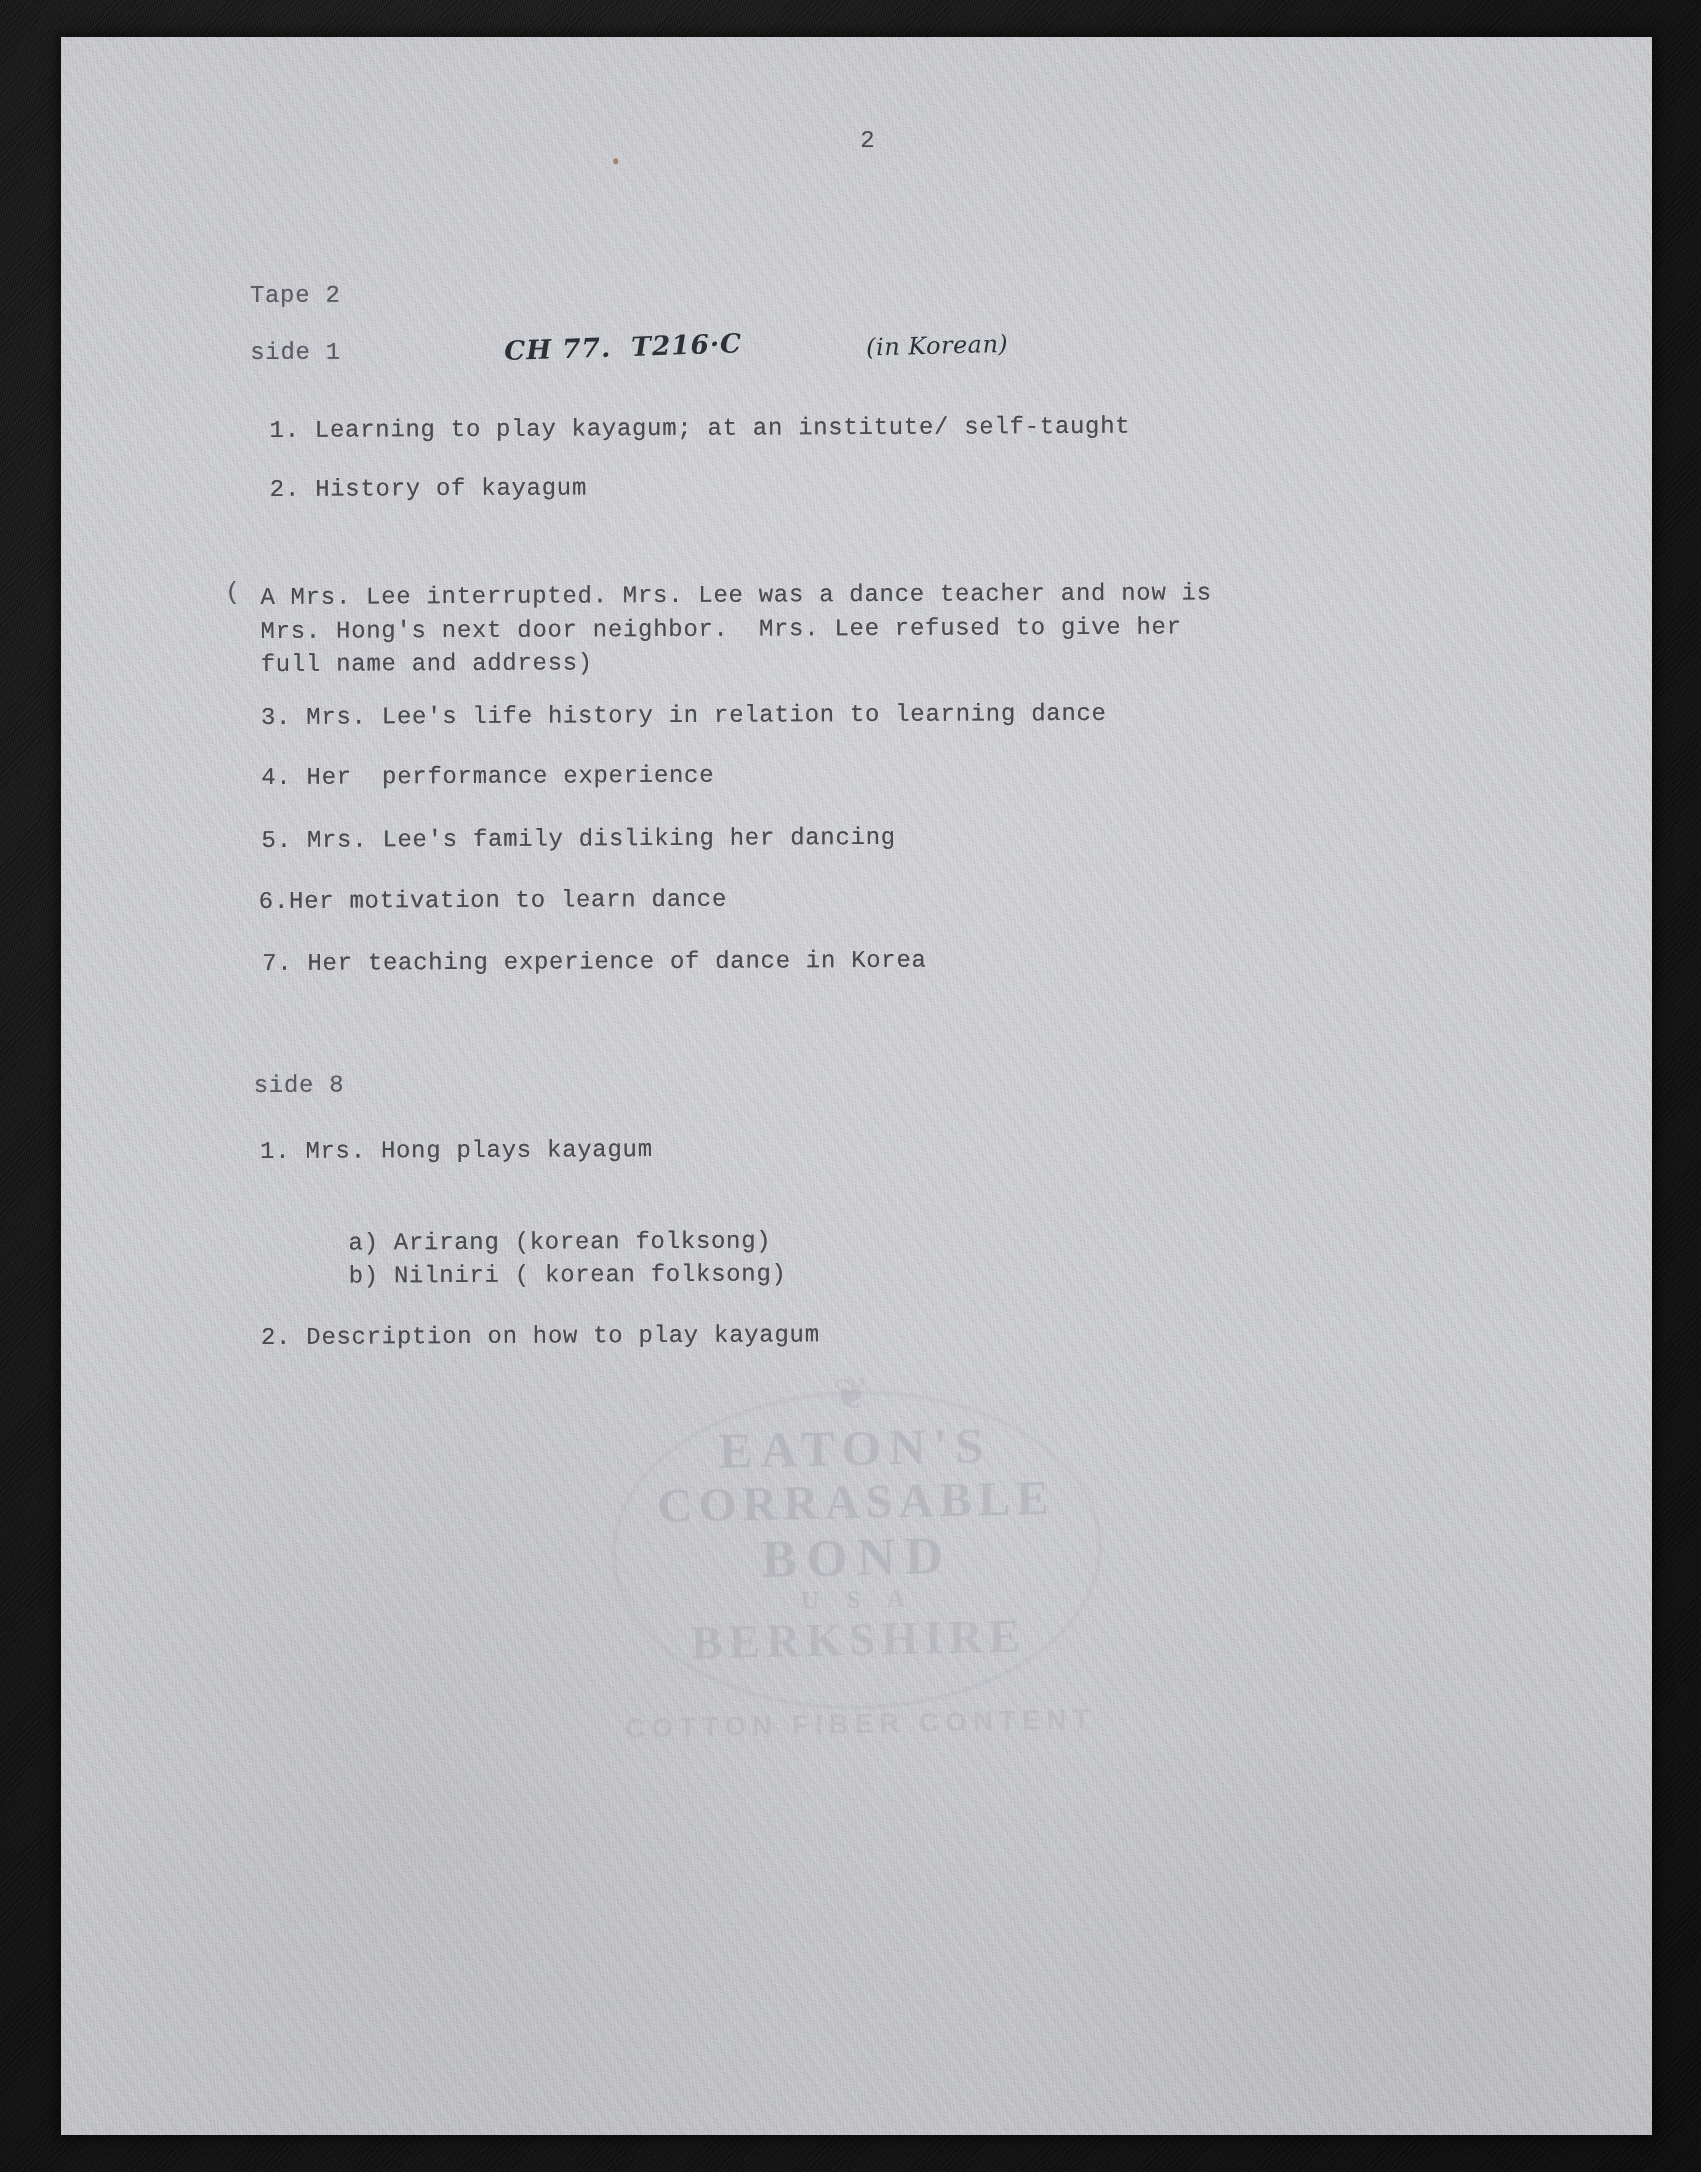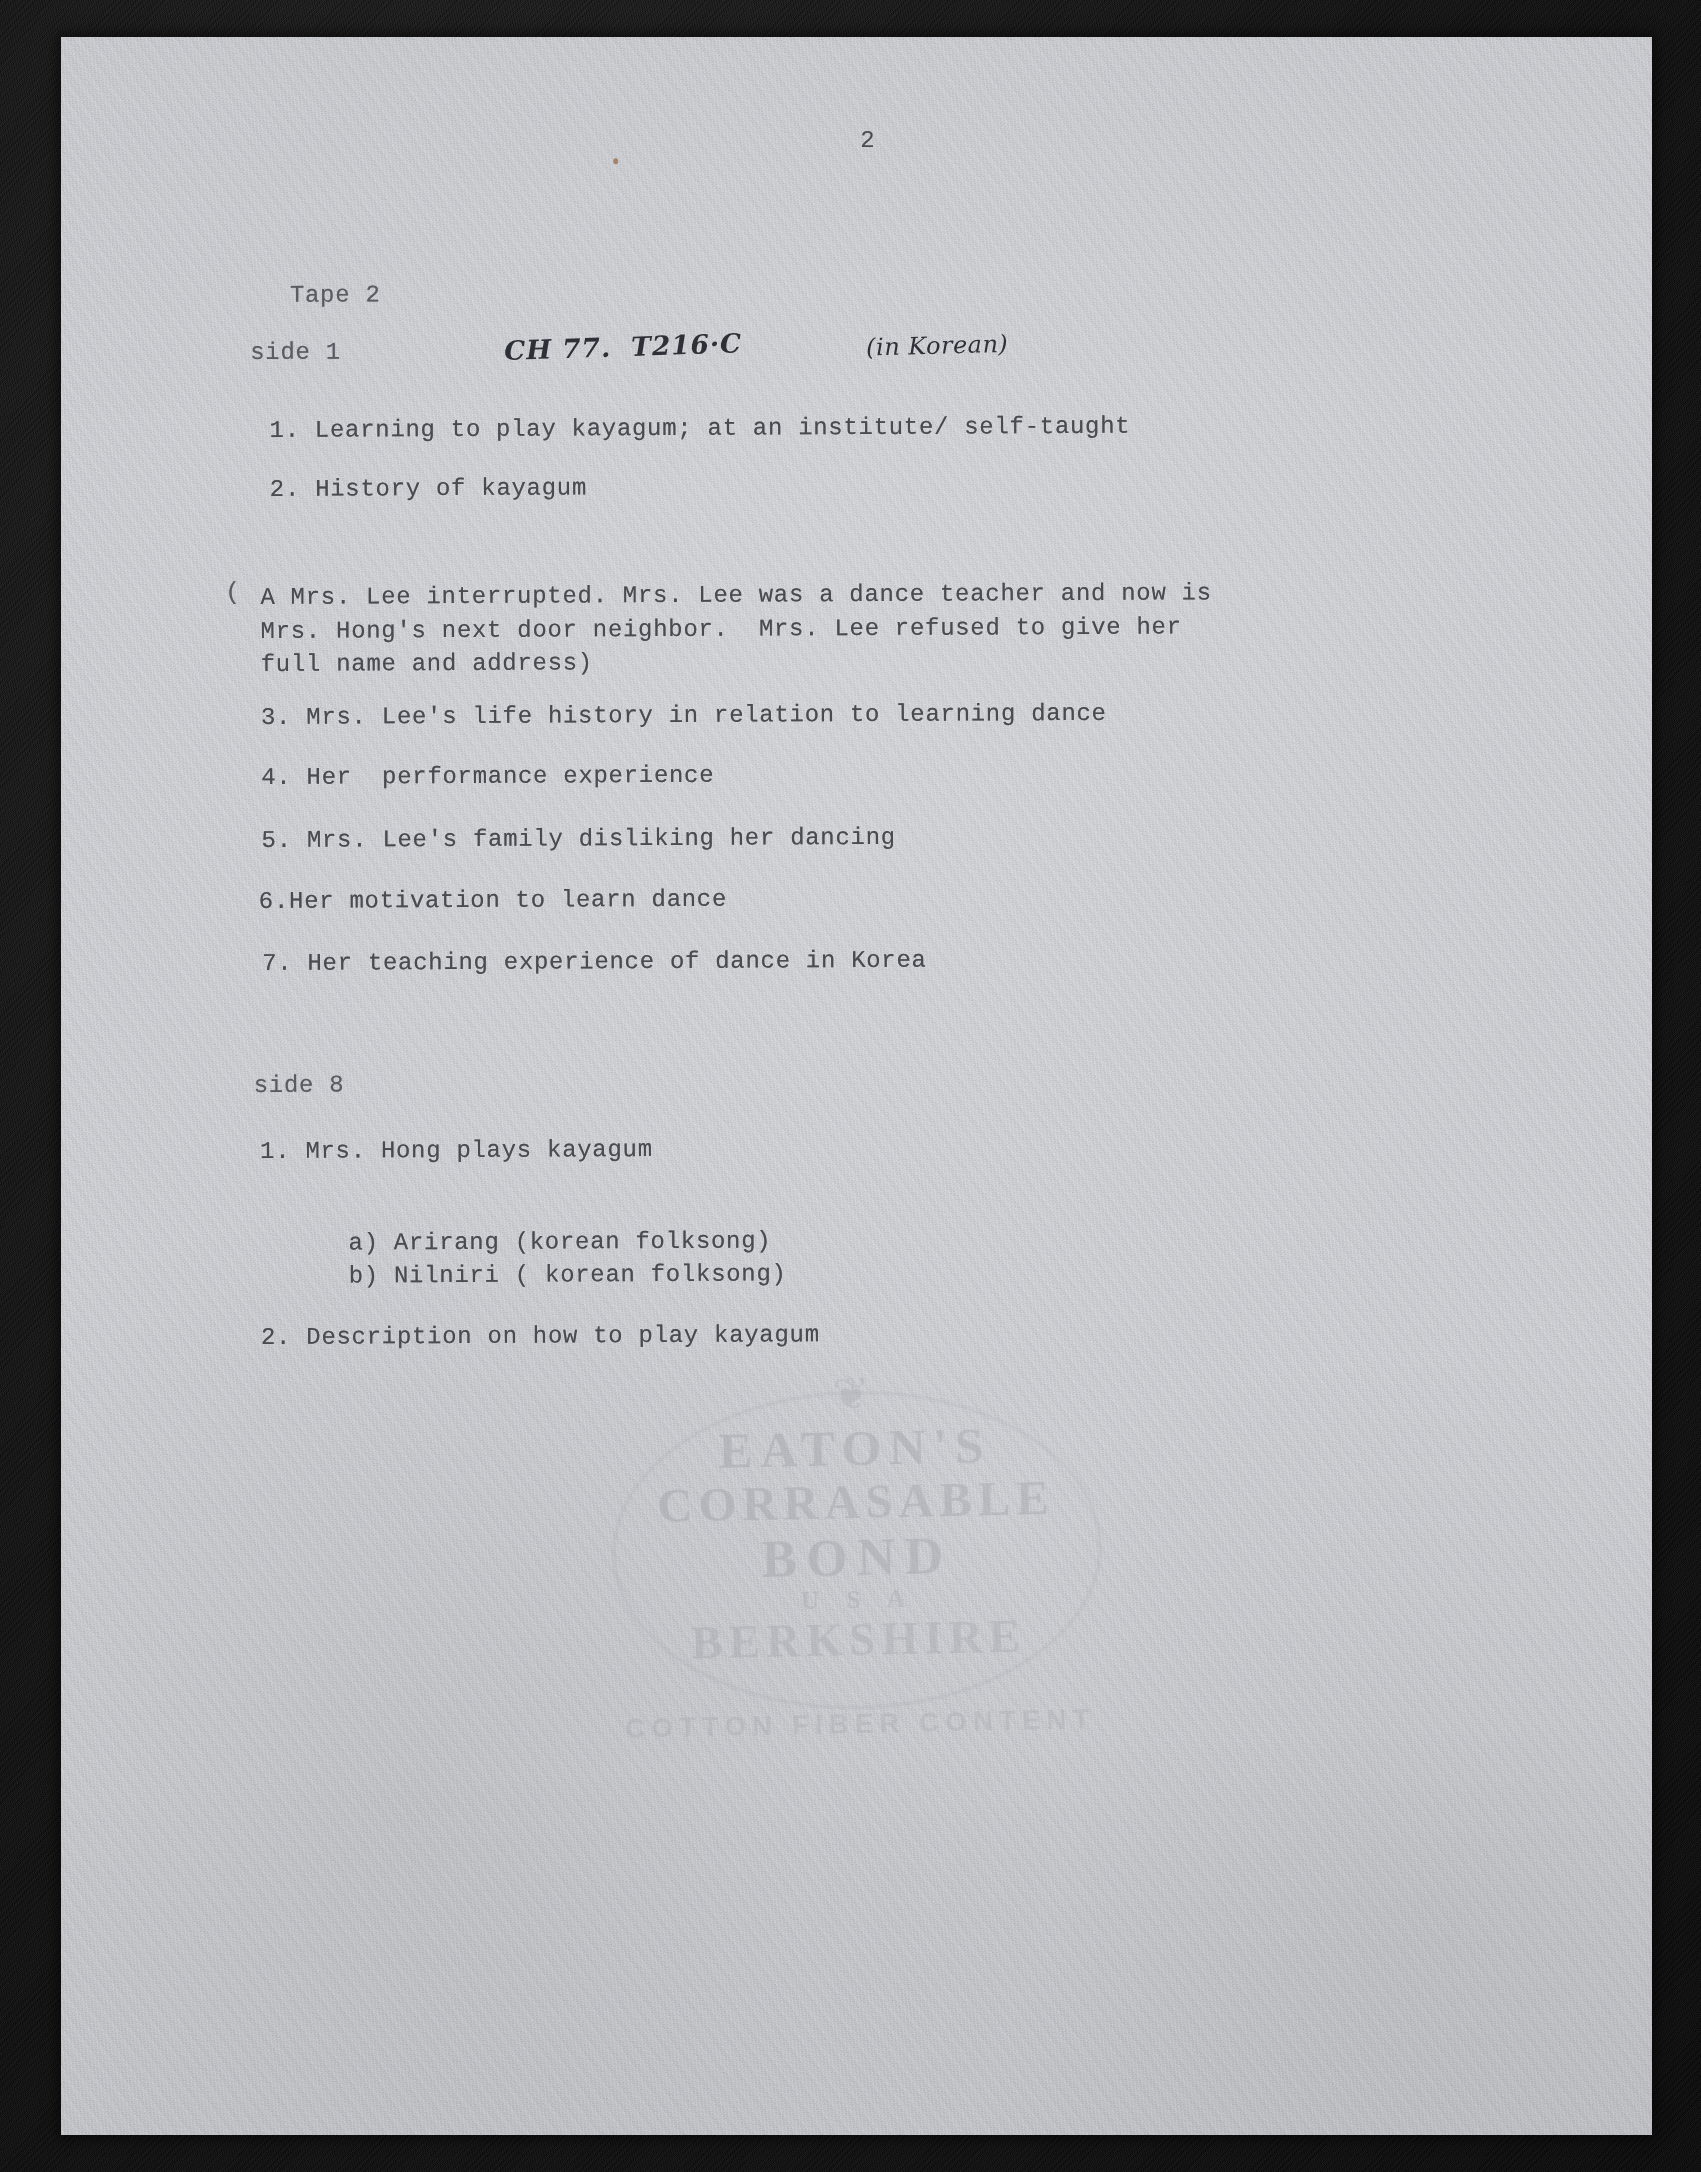--- a/index.html
+++ b/index.html
@@ -205,21 +205,21 @@
 
     <div id="paper-shading"></div>
 
     <div id="content">
       <div id="typed-layer">
 
         <div class="page-number">2</div>
 
         <span class="speck" style="left:553px; top:123px; width:5.2px; height:6.2px; background:#9b6a4a; opacity:.75;"></span>
 
-        <div class="typed ink-light" style="left:189px; top:246px;margin-left:40px;">Tape 2</div>
+        <div class="typed ink-light" style="left:189px; top:246px;">Tape 2</div>
 
         <div class="typed ink-light" style="left:189px; top:303px;">side 1</div>
 
         <div class="handwritten" style="left:443px; top:296px; font-size:26.5px; letter-spacing:0.9px; transform:rotate(-1.6deg);">CH 77.  T216·C</div>
 
         <div class="handwritten" style="left:805px; top:298px; font-size:24px; letter-spacing:0.5px; font-weight:normal; transform:rotate(-1.2deg);">(in Korean)</div>
 
         <div class="typed" style="left:208px; top:381px;">1. Learning to play kayagum; at an institute/ self-taught</div>
 
         <div class="typed" style="left:208px; top:440px;">2. History of kayagum</div>

